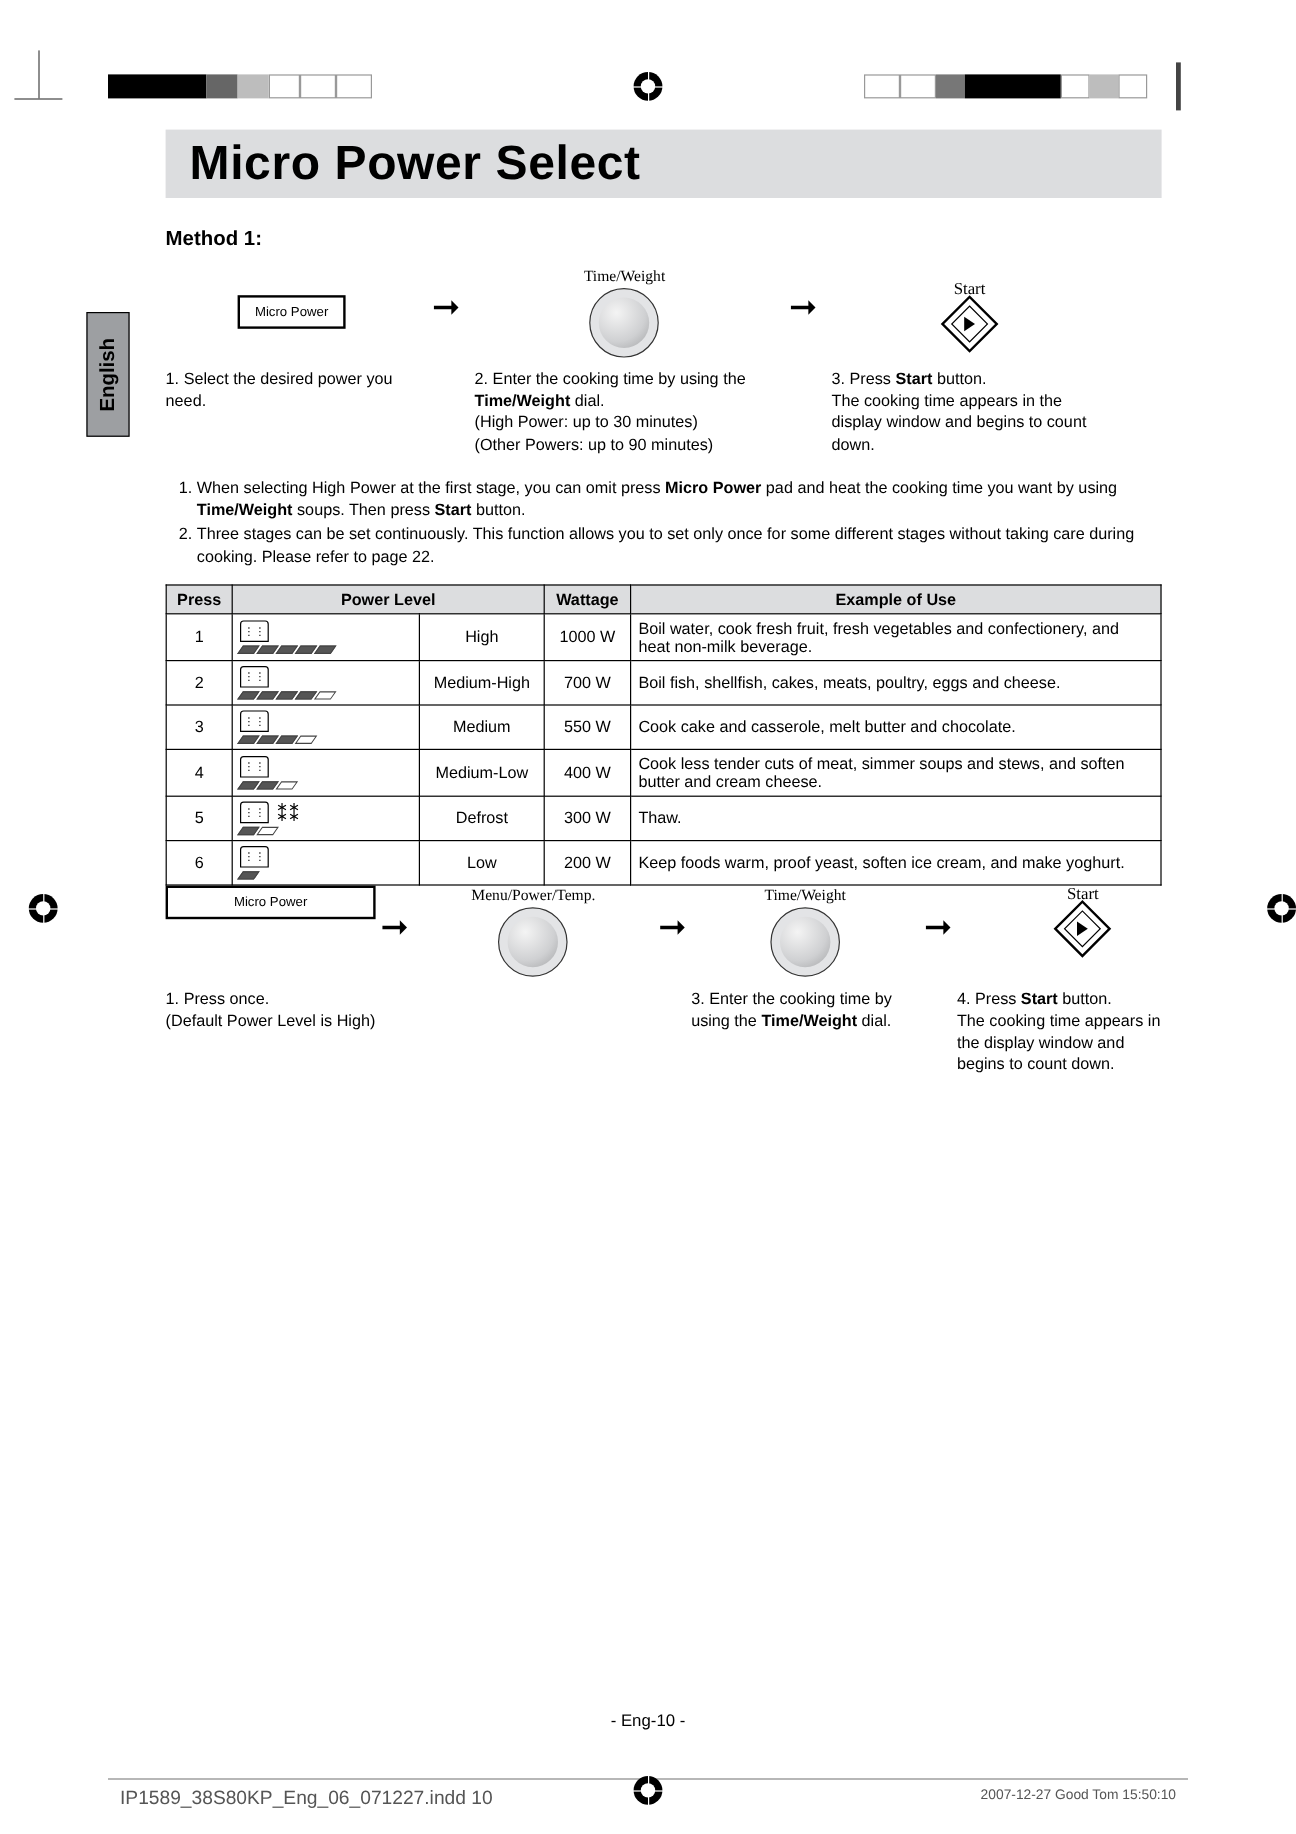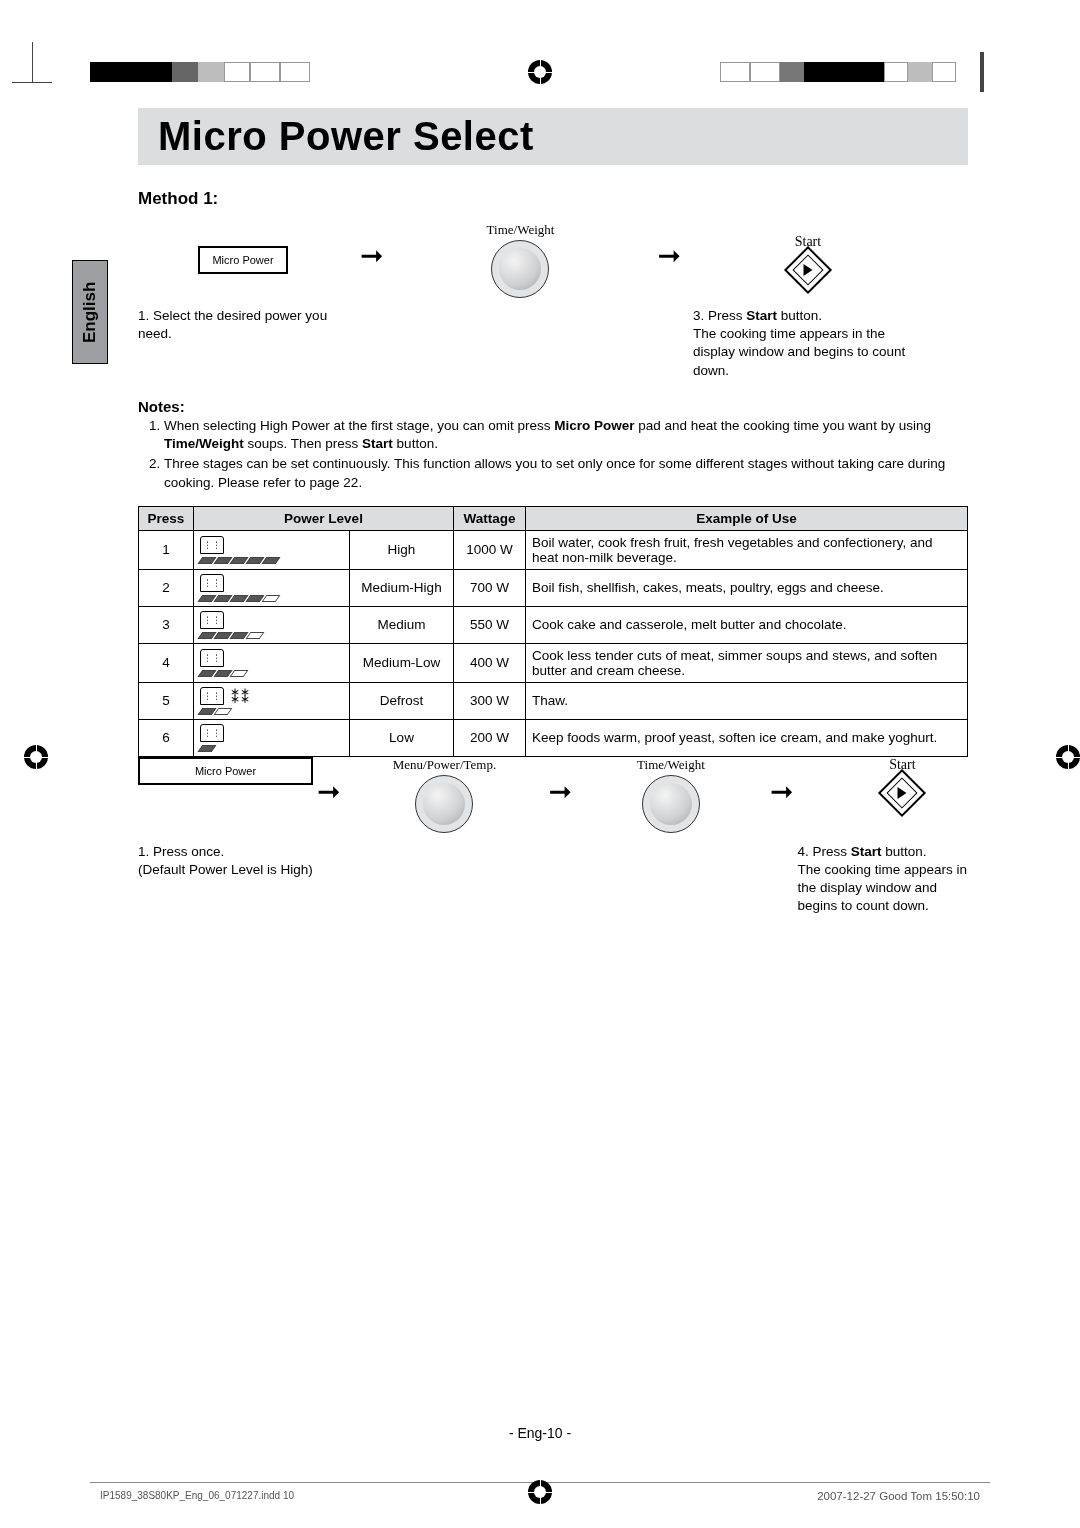--- a/index.html
+++ b/index.html
@@ -85,21 +85,21 @@
   .defrost-dots { font-size:12px; line-height:0.6; }
 
   .m2 { margin-top:48px; }
   .steps2 { display:flex; align-items:flex-start; }
   .steps2 .col { flex:0 0 auto; }
   .steps2 .step-caption { width:175px; }
 
   
   .page-footer { position:absolute; left:0; width:100%; top:1425px; text-align:center; font-size:14px; }
   .footer-line { position:absolute; top:1482px; left:90px; width:900px; border-top:1px solid #888; }
-  .indd { position:absolute; top:1490px; left:100px; font-size:10px; color:#555; }
+  .indd { position:absolute; top:1490px; left:100px; font-size:16px; color:#555; }
   .timestamp { position:absolute; top:1490px; right:100px; font-size:11.5px; color:#555; }
 
   .crop-line-v { position:absolute; width:1px; background:#444; }
   .crop-line-h { position:absolute; height:1px; background:#444; }
 </style>
 </head>
 <body>
 
 <div class="top-marks">
   <div class="seg" style="left:90px; width:82px; background:#000;"></div>
@@ -160,38 +160,43 @@
         <span class="n">1.</span>
         <span>Select the desired power you need.</span>
       </div>
     </div>
     <div class="arrow">➞</div>
     <div class="step" style="width:250px;">
       <div class="graphic-wrap">
         <div class="dial-label">Time/Weight</div>
         <div class="dial"></div>
       </div>
+      <div class="step-caption">
+        <span class="n">2.</span>
+        <span>Enter the cooking time by using the </span><span class="bold">Time/Weight</span><span> dial.</span><br>
+        <span>(High Power: up to 30 minutes)</span><br>
+        <span>(Other Powers: up to 90 minutes)</span>
+      </div>
     </div>
     <div class="arrow">➞</div>
     <div class="step" style="width:230px;">
       <div class="graphic-wrap">
         <div class="start-label">Start</div>
         <div class="start-diam">
             <div class="play"></div>
           </div>
       </div>
       <div class="step-caption">
         <span class="n">3.</span>
         <span>Press </span><span class="bold">Start</span><span> button.</span><br>
         <span>The cooking time appears in the display window and begins to count down.</span>
       </div>
     </div>
   </div>
 
-  <div class="notes-head">Notes:</div>
   <ol class="notes">
     <li>
       <span>When selecting High Power at the first stage, you can omit press </span><span class="bold">Micro Power</span><span> pad and heat the cooking time you want by using </span><span class="bold">Time/Weight</span><span> soups. Then press </span><span class="bold">Start</span><span> button.</span>
     </li>
     <li>Three stages can be set continuously. This function allows you to set only once for some different stages without taking care during cooking. Please refer to page 22.</li>
   </ol>
 
   <table class="power">
     <thead>
       <tr>
@@ -334,20 +339,24 @@
         <div class="dial-label">Menu/Power/Temp.</div>
         <div class="dial"></div>
       </div>
     </div>
     <div class="arrow" style="padding:18px 4px 0;">➞</div>
     <div class="col" style="width:190px;">
       <div class="graphic-wrap" style="height:78px;">
         <div class="dial-label">Time/Weight</div>
         <div class="dial"></div>
       </div>
+      <div class="step-caption">
+        <span class="n">3.</span>
+        <span>Enter the cooking time by using the </span><span class="bold">Time/Weight</span><span> dial.</span>
+      </div>
     </div>
     <div class="arrow" style="padding:18px 4px 0;">➞</div>
     <div class="col" style="width:210px;">
       <div class="graphic-wrap" style="height:78px;">
         <div class="start-label">Start</div>
         <div class="start-diam">
             <div class="play"></div>
           </div>
       </div>
       <div class="step-caption">

